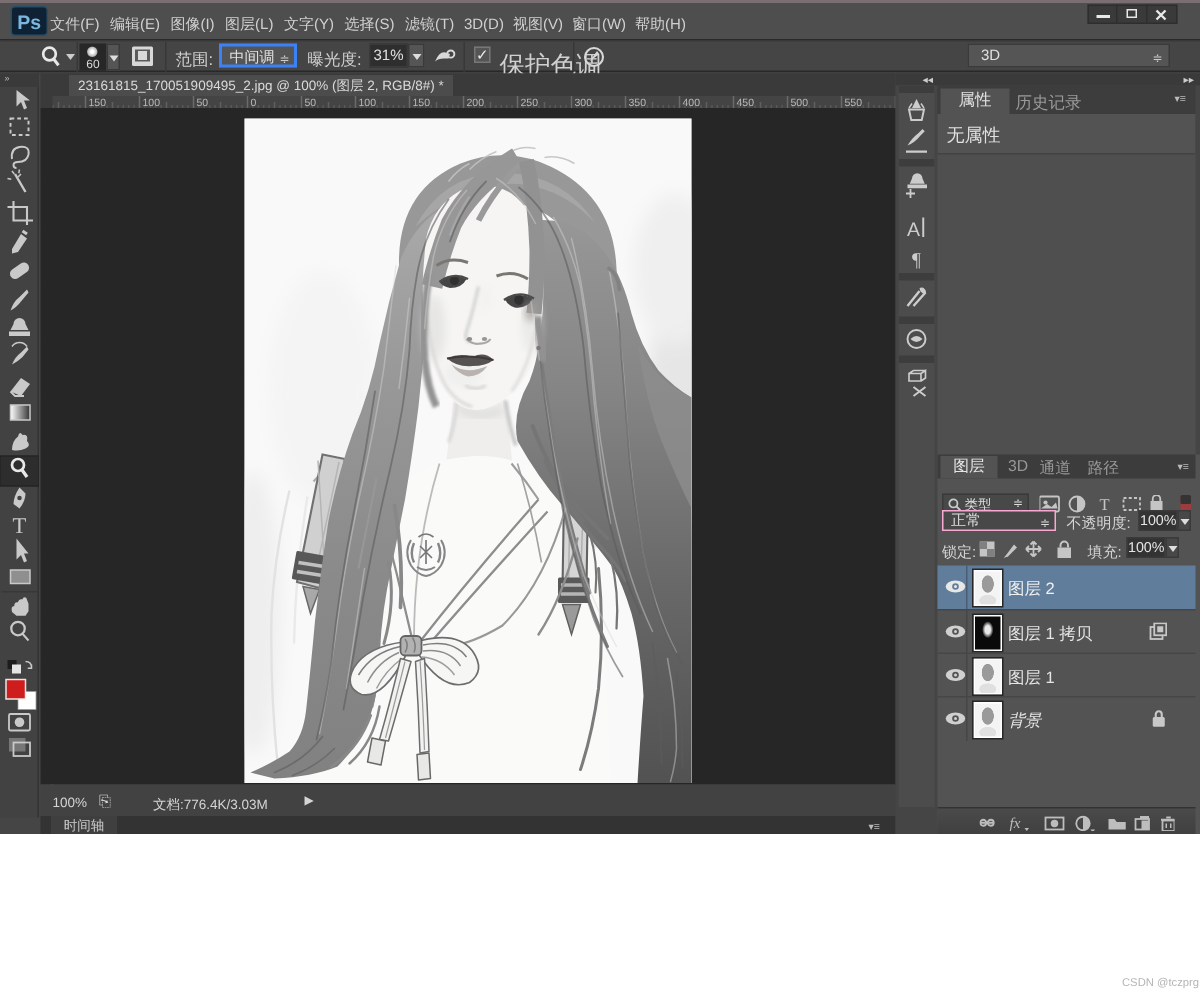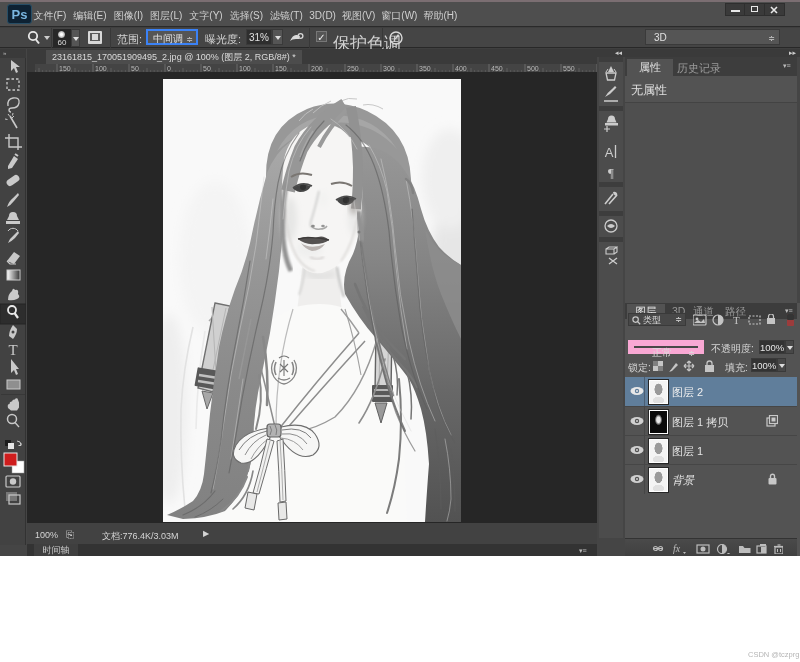--- a/index.html
+++ b/index.html
@@ -787,42 +787,42 @@
     <div class="abs" id="layerspanel" style="left:625px;top:303px;width:192px;height:253px;background:#535353;">
 
       <div class="abs" style="left:0;top:0;width:172px;height:16px;background:#3c3c3c;">
         <div class="abs" style="left:2px;top:1px;width:38px;height:15px;background:#535353;color:#e5e5e5;font-size:10.5px;text-align:center;line-height:15px;">图层</div>
         <div class="abs" style="left:47px;top:2px;color:#989898;font-size:10.5px;">3D</div>
         <div class="abs" style="left:68px;top:2px;color:#989898;font-size:10.5px;">通道</div>
         <div class="abs" style="left:100px;top:2px;color:#989898;font-size:10.5px;">路径</div>
         <div class="abs" style="left:160px;top:4px;color:#bbb;font-size:7px;">▾≡</div>
       </div>
 
-      <div class="abs" style="left:0;top:8px;width:172px;height:17px;">
+      <div class="abs" style="left:0;top:24px;width:172px;height:17px;">
         <div class="abs" style="left:3px;top:2px;width:58px;height:13px;background:#484848;border:1px solid #3a3a3a;color:#ddd;font-size:9px;line-height:12px;"><svg style="position:absolute;left:3px;top:2px;" width="9" height="9" viewBox="0 0 9 9">
               <circle cx="3.6" cy="3.6" r="2.7" fill="none" stroke="#c9c9c9" stroke-width="1.2"></circle>
               <line x1="5.6" y1="5.6" x2="8.2" y2="8.2" stroke="#c9c9c9" stroke-width="1.3"></line>
             </svg><span style="margin-left:14px;">类型</span> <span style="position:absolute;right:3px;top:0px;font-size:8px;">≑</span></div>
         <svg class="abs" style="left:68px;top:3px;" width="104" height="12" viewBox="0 0 104 12">
           <rect x="0" y="1" width="13" height="10" rx="1" fill="none" stroke="#c5c5c5" stroke-width="1.2"></rect>
             <circle cx="4" cy="5" r="1.4" fill="#c5c5c5"></circle>
             <path d="M1 9 L5 6 L8 8 L11 5 L12 9 Z" fill="#c5c5c5"></path>
           <circle cx="25" cy="6" r="5" fill="none" stroke="#c5c5c5" stroke-width="1.2"></circle>
             <path d="M25 1 A5 5 0 0 1 25 11 Z" fill="#c5c5c5"></path>
           <text x="40" y="10" font-size="11" fill="#c5c5c5" font-family="Liberation Serif">T</text>
           <rect x="56" y="2" width="11" height="8" fill="none" stroke="#c5c5c5" stroke-width="1.2" stroke-dasharray="2 1.5"></rect>
           <rect x="74" y="4" width="8" height="6" fill="#c5c5c5"></rect>
             <path d="M75.5 4 v-1.5 a2.5 2.5 0 0 1 5 0 V4" fill="none" stroke="#c5c5c5" stroke-width="1.2"></path>
           <rect x="94" y="0" width="7" height="12" rx="1" fill="#9c3c3c"></rect>
             <rect x="94" y="0" width="7" height="6" rx="1" fill="#343434"></rect>
         </svg>
       </div>
 
       <div class="abs" style="left:0;top:36px;width:172px;height:18px;">
-        <div class="abs" style="left:3px;top:1px;width:76px;height:14px;background:#484848;border:6px solid #f9a8d4;color:#ddd;font-size:10px;line-height:13px;padding-left:18px;">正常<span style="position:absolute;right:3px;top:1px;font-size:8px;">≑</span></div>
+        <div class="abs" style="left:3px;top:1px;width:76px;height:14px;background:#484848;border:1px solid #f9a8d4;color:#ddd;font-size:10px;line-height:13px;padding-left:5px;">正常<span style="position:absolute;right:3px;top:1px;font-size:8px;">≑</span></div>
         <div class="abs" style="left:86px;top:3px;color:#d5d5d5;font-size:10px;">不透明度:</div>
         <div class="abs" style="left:134px;top:1px;width:26px;height:14px;background:#333;border:1px solid #3a3a3a;color:#e5e5e5;font-size:9.5px;line-height:13px;text-align:center;">100%</div>
         <div class="abs" style="left:160px;top:1px;width:9px;height:14px;background:#484848;border:1px solid #3a3a3a;">
             <div class="abs" style="left:1px;top:5px;width:0;height:0;border-left:3px solid transparent;border-right:3px solid transparent;border-top:4px solid #ddd;"></div>
           </div>
       </div>
 
       <div class="abs" style="left:0;top:55px;width:172px;height:18px;">
         <div class="abs" style="left:3px;top:3px;color:#d5d5d5;font-size:10px;">锁定:</div>
         <svg class="abs" style="left:28px;top:2px;" width="88" height="13" viewBox="0 0 88 13">

